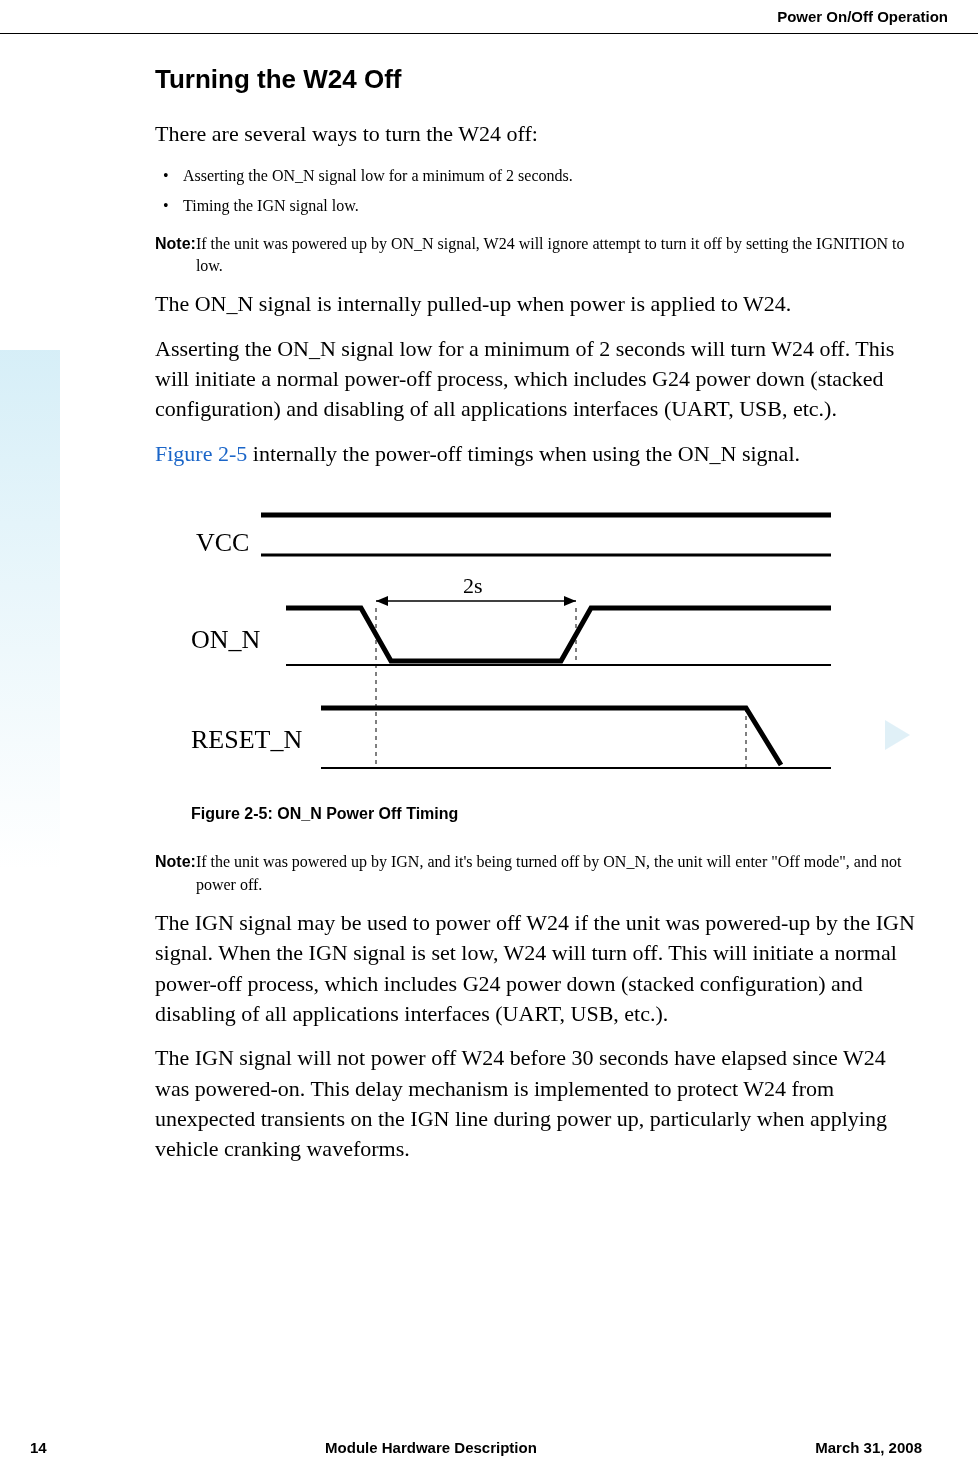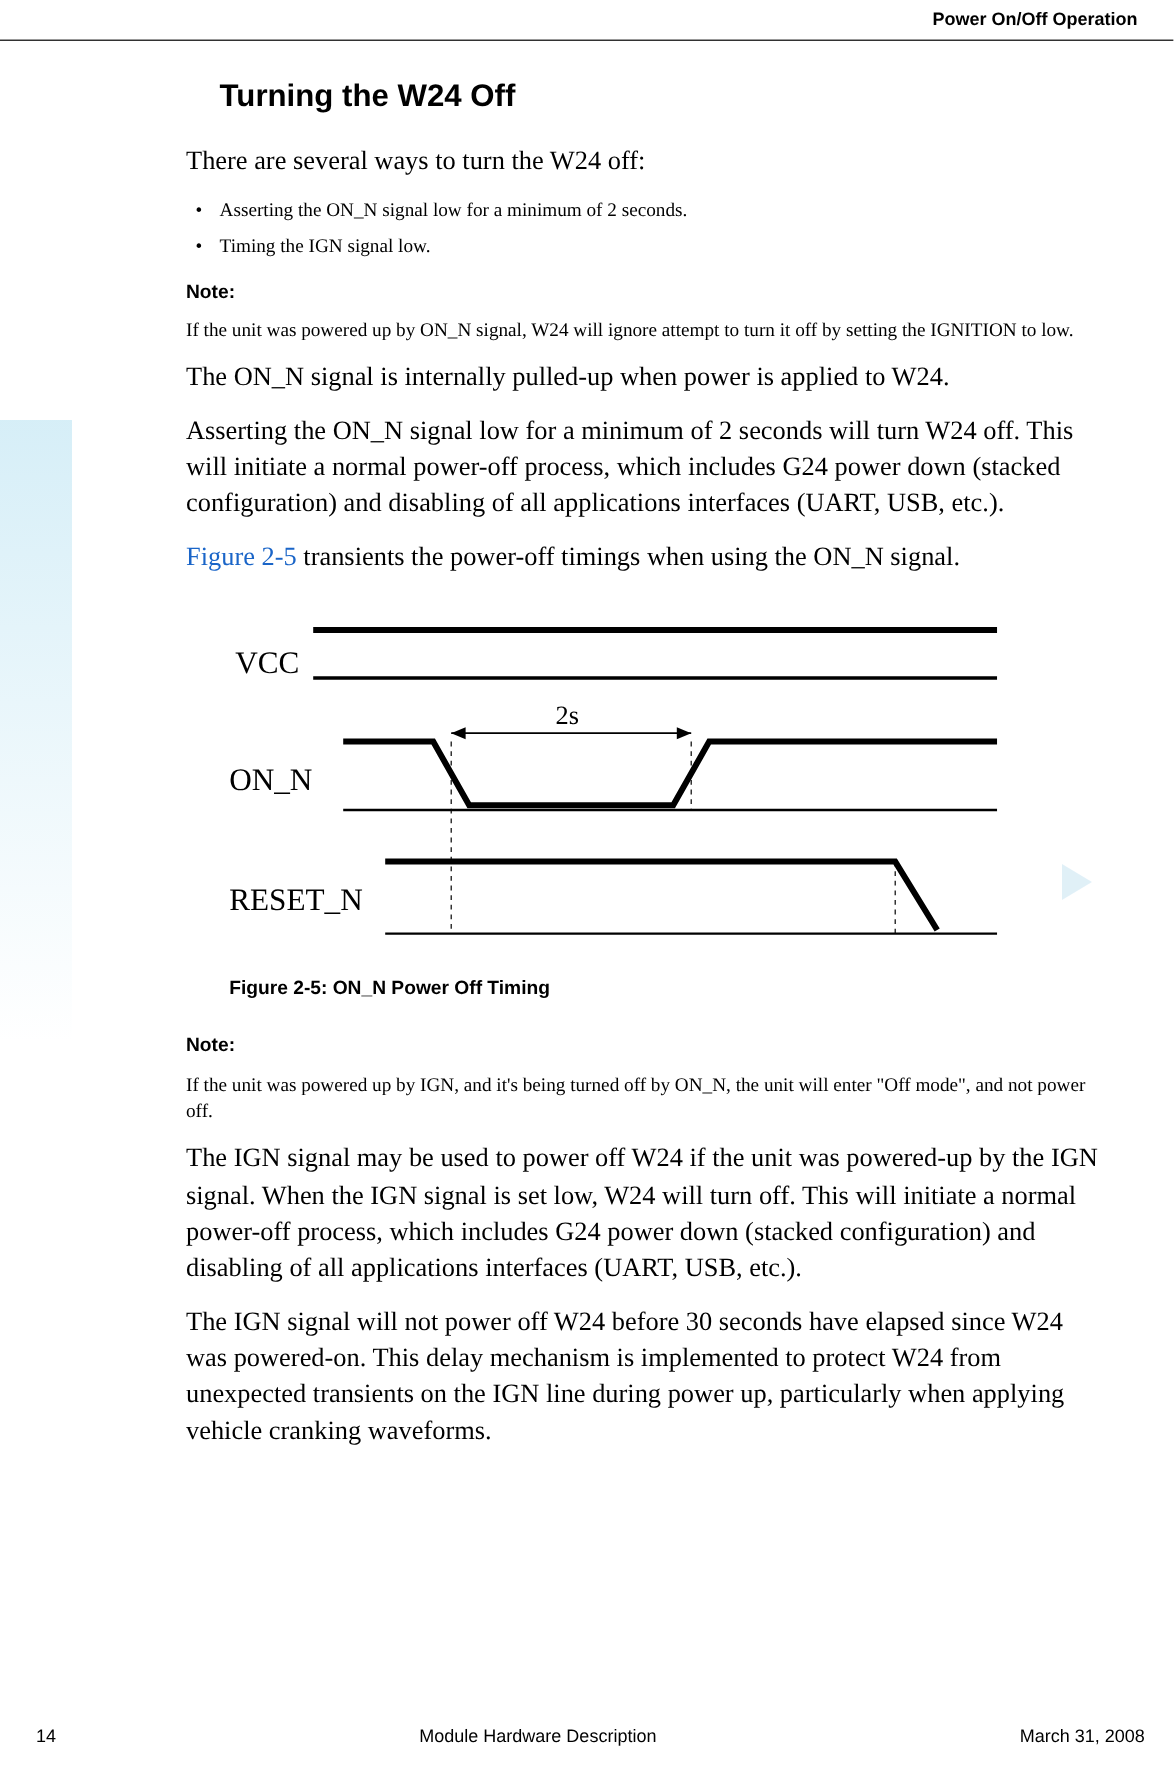--- a/index.html
+++ b/index.html
@@ -41,21 +41,20 @@
       margin-bottom: 30px;
     }
     .content {
       padding: 0 60px 0 155px;
     }
     h2 {
       font-family: Arial, Helvetica, sans-serif;
       font-size: 26px;
       font-weight: bold;
       margin-bottom: 24px;
-      margin-left: 28px;
     }
     h3 {
       font-family: Arial, Helvetica, sans-serif;
       font-size: 21px;
       font-weight: bold;
       margin-top: 40px;
       margin-bottom: 18px;
     }
     p {
       font-size: 22px;
@@ -74,25 +73,23 @@
       margin-bottom: 4px;
     }
     ul li::before {
       content: "•";
       position: absolute;
       left: -20px;
       top: 0;
     }
     .note {
       display: flex;
-      gap: 10px;
       margin: 10px 0 12px 0;
       font-size: 16px;
       line-height: 1.4;
-      flex-direction: column;
     }
     .note-label {
       font-family: Arial, Helvetica, sans-serif;
       font-weight: bold;
       white-space: nowrap;
     }
     .figure-link {
       color: #1a65c8;
     }
     .figure-container {
@@ -109,24 +106,24 @@
       margin-bottom: 22px;
     }
     .footer {
       position: absolute;
       bottom: 22px;
       left: 0;
       right: 0;
       display: flex;
       justify-content: space-between;
       align-items: flex-start;
-      padding: 0 24px 0 30px;
+      padding: 0 56px 0 30px;
       font-family: Arial, Helvetica, sans-serif;
       font-size: 15px;
-      font-weight: normal;
+      font-weight: bold;
     }
   </style>
 </head>
 <body>
 
 <div class="bg-decoration"></div>
 <svg class="arrow-decoration" viewBox="0 0 50 50">
   <path d="M5 10 L30 25 L5 40 Z" fill="#5bb0d8"></path>
 </svg>
 
@@ -143,21 +140,21 @@
     <li>Timing the IGN signal low.</li>
   </ul>
   <div class="note">
     <span class="note-label">Note:</span>
     <span>If the unit was powered up by ON_N signal, W24 will ignore attempt to turn it off by setting the IGNITION to low.</span>
   </div>
 
   <p>The ON_N signal is internally pulled-up when power is applied to W24.</p>
   <p>Asserting the ON_N signal low for a minimum of 2 seconds will turn W24 off. This will initiate a normal power-off process, which includes G24 power down (stacked configuration) and disabling of all applications interfaces (UART, USB, etc.).</p>
   <p>
-    <span class="figure-link">Figure 2-5</span><span> transients the power-off timings when using the ON_N signal.</span>
+    <span class="figure-link">Figure 2-5</span><span> internally the power-off timings when using the ON_N signal.</span>
   </p>
 
   <div class="figure-container">
     <svg width="640" height="290" viewBox="0 0 640 290">
 
       <text x="5" y="58" font-family="Times New Roman" font-size="26">VCC</text>
       <line x1="70" y1="22" x2="640" y2="22" stroke="#000" stroke-width="5"></line>
       <line x1="70" y1="62" x2="640" y2="62" stroke="#000" stroke-width="3"></line>
 
       <text x="0" y="155" font-family="Times New Roman" font-size="26">ON_N</text>

